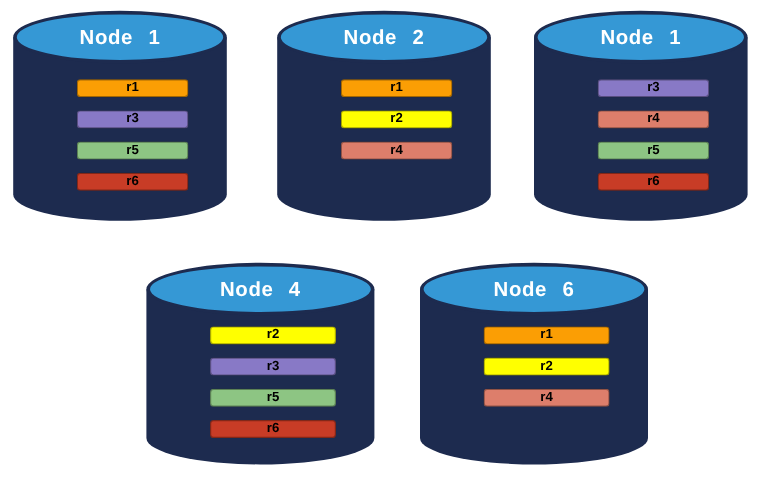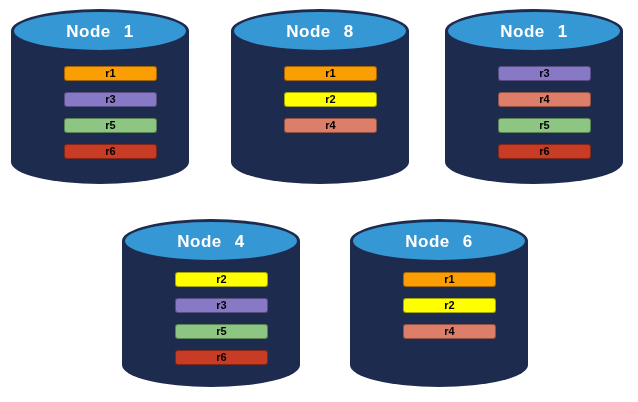--- a/index.html
+++ b/index.html
@@ -2,21 +2,21 @@
 <html><head>
 <meta charset="utf-8">
 <style>
   html,body{margin:0;padding:0;background:#ffffff;}
   #canvas{
     position:relative;width:638px;height:402px;background:#ffffff;overflow:hidden;
     font-family:"Liberation Sans", sans-serif;
   }
   .cyl{position:absolute;width:178px;}
   .cyl.row1{height:175px;}
-  .cyl.row2{height:168px;}
+  .cyl.row2{height:168px;padding-left:12px;}
   .cyl-body{
     position:absolute;left:0;right:0;top:22px;bottom:0;
     background:#1D2B4F;
     border-radius:0 0 50% 50% / 0 0 22px 22px;
   }
   .cyl-top{
     position:absolute;left:0;right:0;top:0;height:44px;
     background:#3598D5;border:3px solid #1D2B4F;box-sizing:border-box;
     border-radius:50%;
     display:flex;align-items:center;justify-content:center;
@@ -57,21 +57,21 @@
       <div class="bar" style="background: rgb(251, 158, 4);">r1</div>
       <div class="bar" style="background: rgb(136, 121, 198);">r3</div>
       <div class="bar" style="background: rgb(141, 197, 131);">r5</div>
       <div class="bar" style="background: rgb(200, 60, 38);">r6</div>
     </div>
   </div>
 
   <div class="cyl row1" style="left:231px;top:9px">
     <div class="cyl-body"></div>
     <div class="cyl-top">
-      <span class="node-title">Node 8</span>
+      <span class="node-title">Node 2</span>
     </div>
     <div class="bars">
       <div class="bar" style="background: rgb(251, 158, 4);">r1</div>
       <div class="bar" style="background: rgb(255, 255, 0);">r2</div>
       <div class="bar" style="background: rgb(221, 126, 107);">r4</div>
     </div>
   </div>
 
   <div class="cyl row1" style="left:445px;top:9px">
     <div class="cyl-body"></div>

